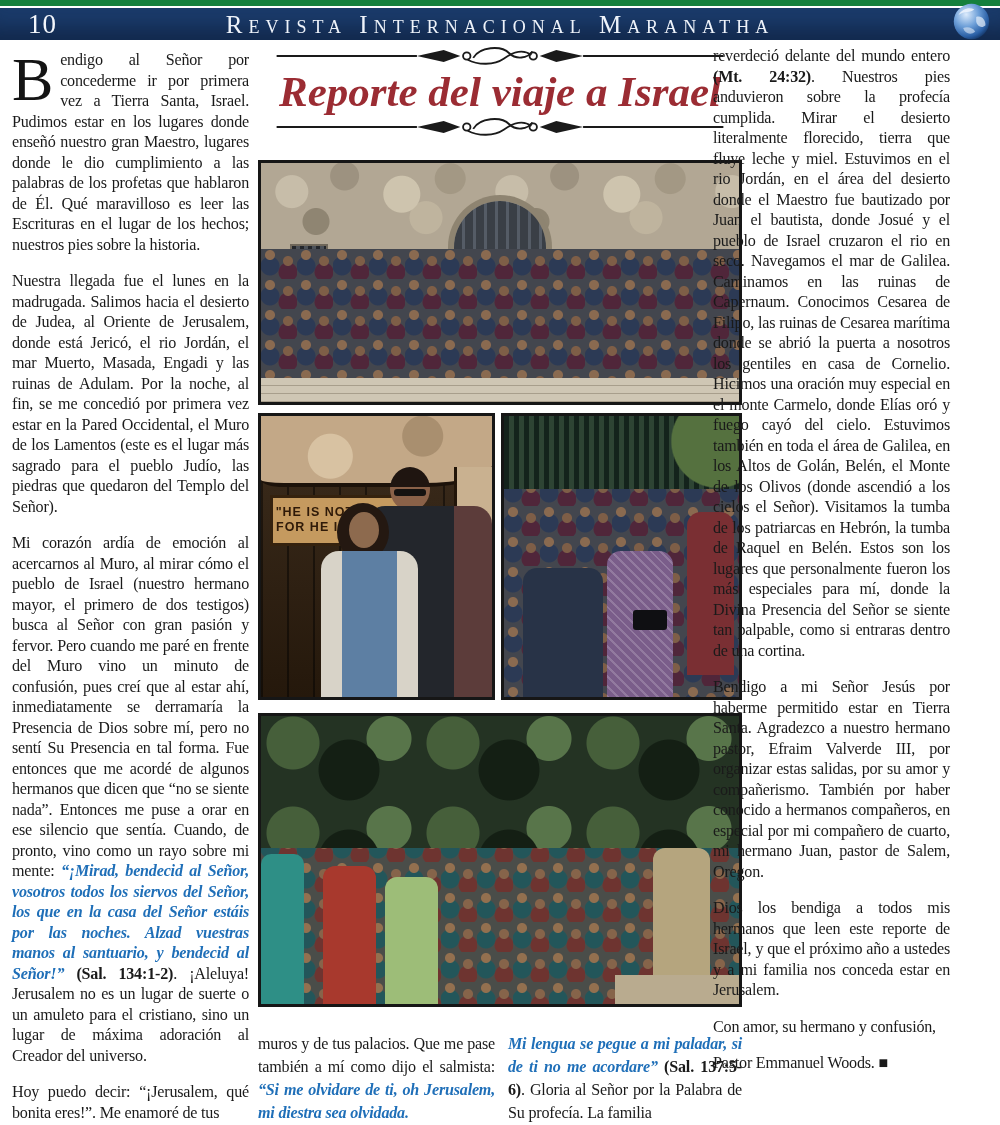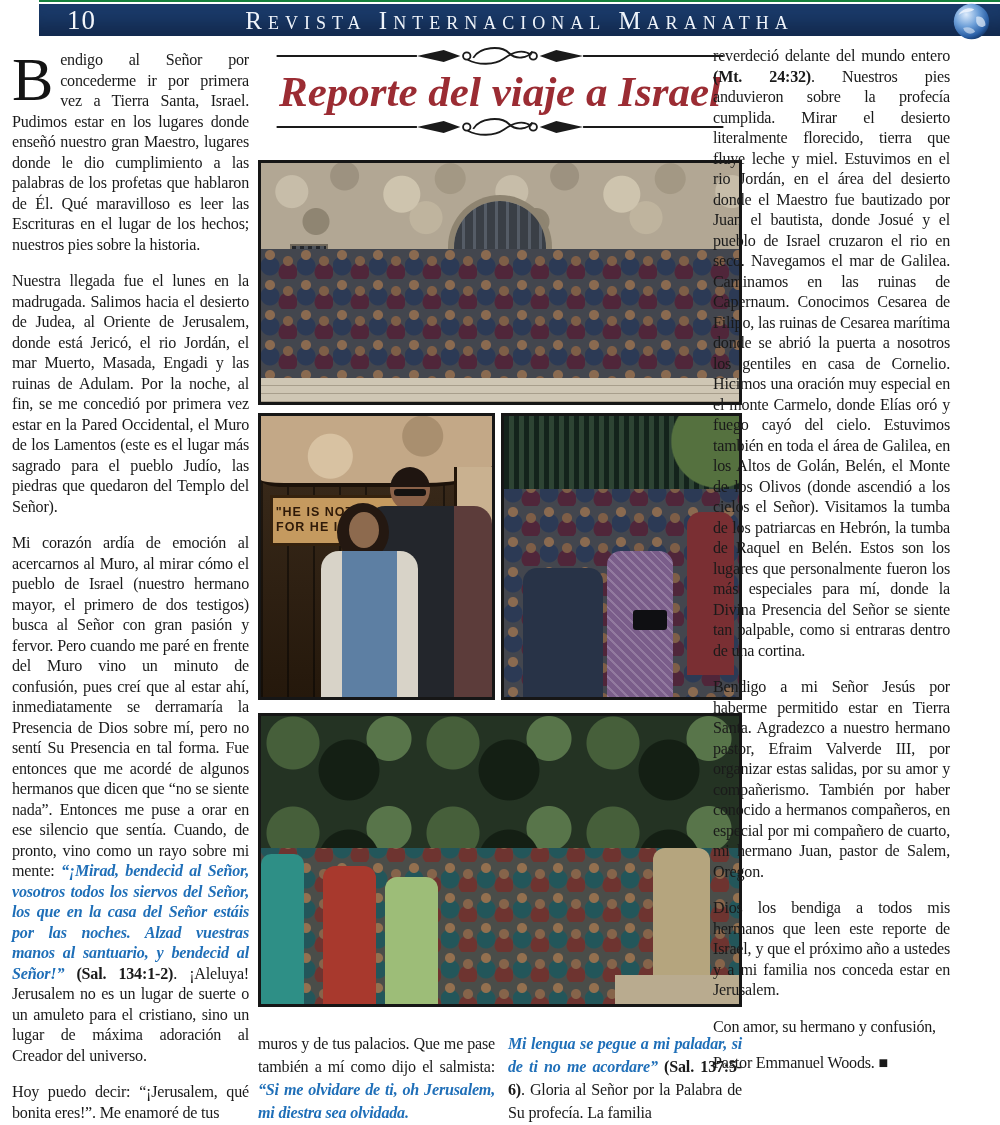--- a/index.html
+++ b/index.html
@@ -1,21 +1,21 @@
 <!DOCTYPE html>
 <html><head>
 <meta charset="utf-8">
 <style>
   html,body{margin:0;padding:0;background:#ffffff;}
   .page{position:relative;width:1000px;height:1125px;background:#ffffff;overflow:hidden;
         font-family:"Liberation Serif","DejaVu Serif",serif;color:#1a1a1a;}
 
   
   .hdr{position:absolute;top:0;left:0;right:0;height:34px;background:#1a3a69;
-       border-top:2px solid #15803d;box-shadow:inset 0 2px 0 #ffffff, inset 0 -26px 18px -14px #12294d;margin-left:39px;}
+       border-top:6px solid #15803d;box-shadow:inset 0 2px 0 #ffffff, inset 0 -26px 18px -14px #12294d;}
   .hdr .pagenum{position:absolute;left:28px;top:3px;font-size:27px;color:#f3f6fb;letter-spacing:1px;}
   .hdr .magtitle{position:absolute;left:0;right:0;top:5px;text-align:center;color:#eef3fa;
        font-variant:small-caps;font-size:25px;letter-spacing:6px;font-weight:500;}
   .globe{position:absolute;right:8px;top:2px;width:41px;height:41px;}
 
   
   .col{position:absolute;text-align:justify;font-size:16.1px;line-height:20.5px;letter-spacing:-0.2px;}
   .col-left{left:12px;top:50px;width:237px;}
   .col-right{left:713px;top:46px;width:237px;}
   .para{margin:0 0 16px 0;}

